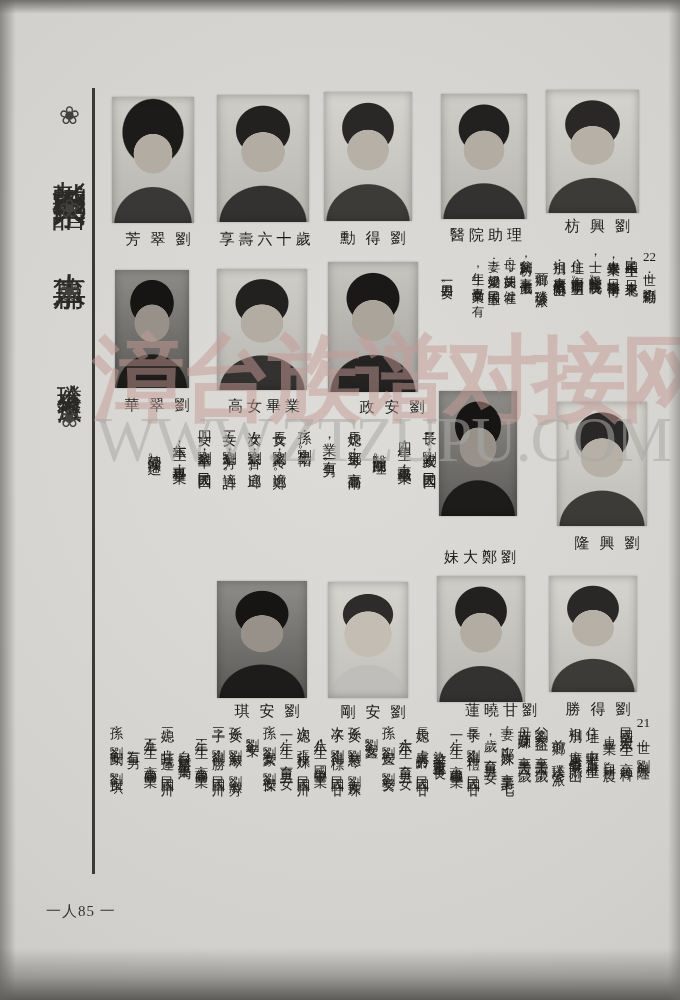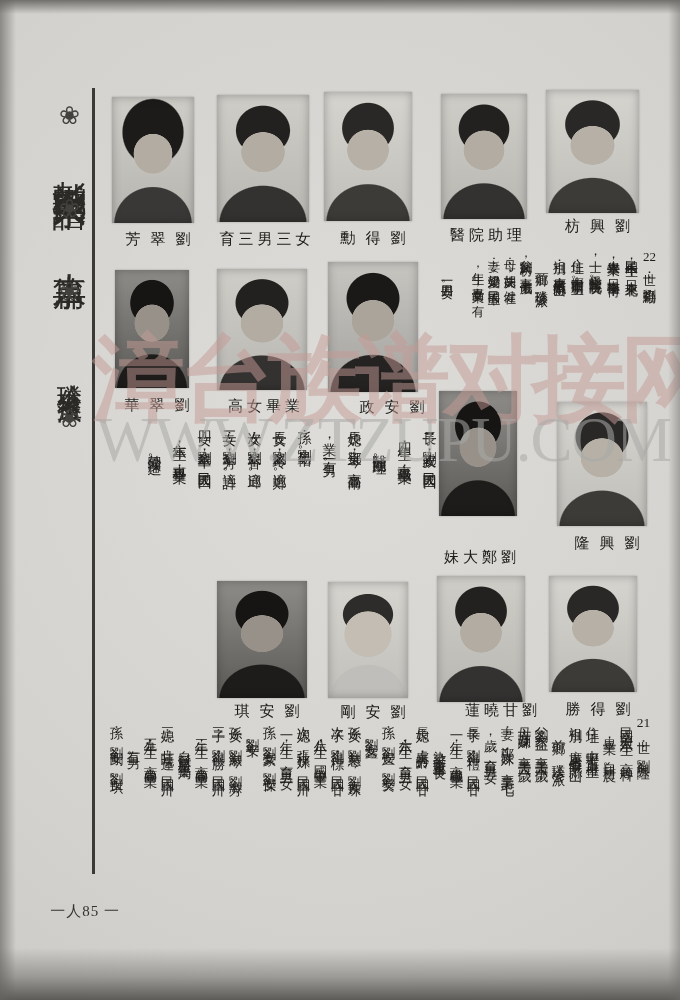--- a/index.html
+++ b/index.html
@@ -19,21 +19,21 @@
   
   .sidebar{
     position:absolute;left:44px;top:94px;height:792px;width:48px;
     writing-mode:vertical-rl;text-orientation:upright;
     text-align:start;line-height:46px;color:#2b2a27;
   }
   .s-title{font-size:34px;letter-spacing:2px;}
   .s-sub{font-size:25px;letter-spacing:2px;margin-top:34px;}
   .orn{font-size:25px;margin:7px 0;color:#42413d;}
   .vline{position:absolute;left:92px;top:88px;width:3px;height:786px;background:#3a3a36;z-index:5;}
-  .pagenum{position:absolute;left:30px;top:902px;width:90px;font-size:15px;letter-spacing:1px;color:#333230;text-align:right;}
+  .pagenum{position:absolute;left:46px;top:902px;width:90px;font-size:15px;letter-spacing:1px;color:#333230;}
 
   
   .photo{
     position:absolute;z-index:1;
     --skin:#b6b0a6;--hair:#2a2826;--body:#3d3b38;--bg1:#d3d1cc;--bg2:#bdbbb6;
     --hrx:30%;--hry:20%;--fcx:24%;--fcy:16%;
     background:
       radial-gradient(ellipse var(--fcx) var(--fcy) at 50% 45%, var(--skin) 0 97%, transparent 100%),
       radial-gradient(ellipse var(--hrx) var(--hry) at 50% 28%, var(--hair) 0 96%, transparent 100%),
       radial-gradient(ellipse 48% 30% at 50% 101%, var(--body) 0 97%, transparent 100%),
@@ -87,21 +87,21 @@
   </div>
   <div class="vline"></div>
   <div class="pagenum">一人85 一</div>
 
   <div class="photo v-perm" style="left:112px;top:97px;width:82px;height:126px"></div>
   <div class="photo v-woman" style="left:217px;top:95px;width:92px;height:127px"></div>
   <div class="photo v-man" style="left:324px;top:92px;width:88px;height:129px"></div>
   <div class="photo v-woman" style="left:441px;top:94px;width:86px;height:125px"></div>
   <div class="photo v-man" style="left:546px;top:90px;width:93px;height:123px"></div>
   <div class="caption cap3" style="left:98px;top:230px;width:110px">芳翠劉</div>
-  <div class="caption cap4" style="left:203px;top:230px;width:120px">育三男三女</div>
+  <div class="caption cap4" style="left:203px;top:230px;width:120px">享壽六十歲</div>
   <div class="caption cap3" style="left:310px;top:229px;width:116px">勳得劉</div>
   <div class="caption cap4" style="left:427px;top:226px;width:114px">醫院助理</div>
   <div class="caption cap3" style="left:532px;top:217px;width:121px">枋興劉</div>
 
   <div class="photo v-dark" style="left:115px;top:270px;width:74px;height:118px"></div>
   <div class="photo v-woman" style="left:217px;top:269px;width:90px;height:121px"></div>
   <div class="photo v-man-dark" style="left:328px;top:262px;width:90px;height:130px"></div>
   <div class="caption cap3" style="left:101px;top:396px;width:102px">華翠劉</div>
   <div class="caption cap4" style="left:203px;top:397px;width:118px">高女畢業</div>
   <div class="caption cap3" style="left:328px;top:398px;width:118px">政安劉</div>

